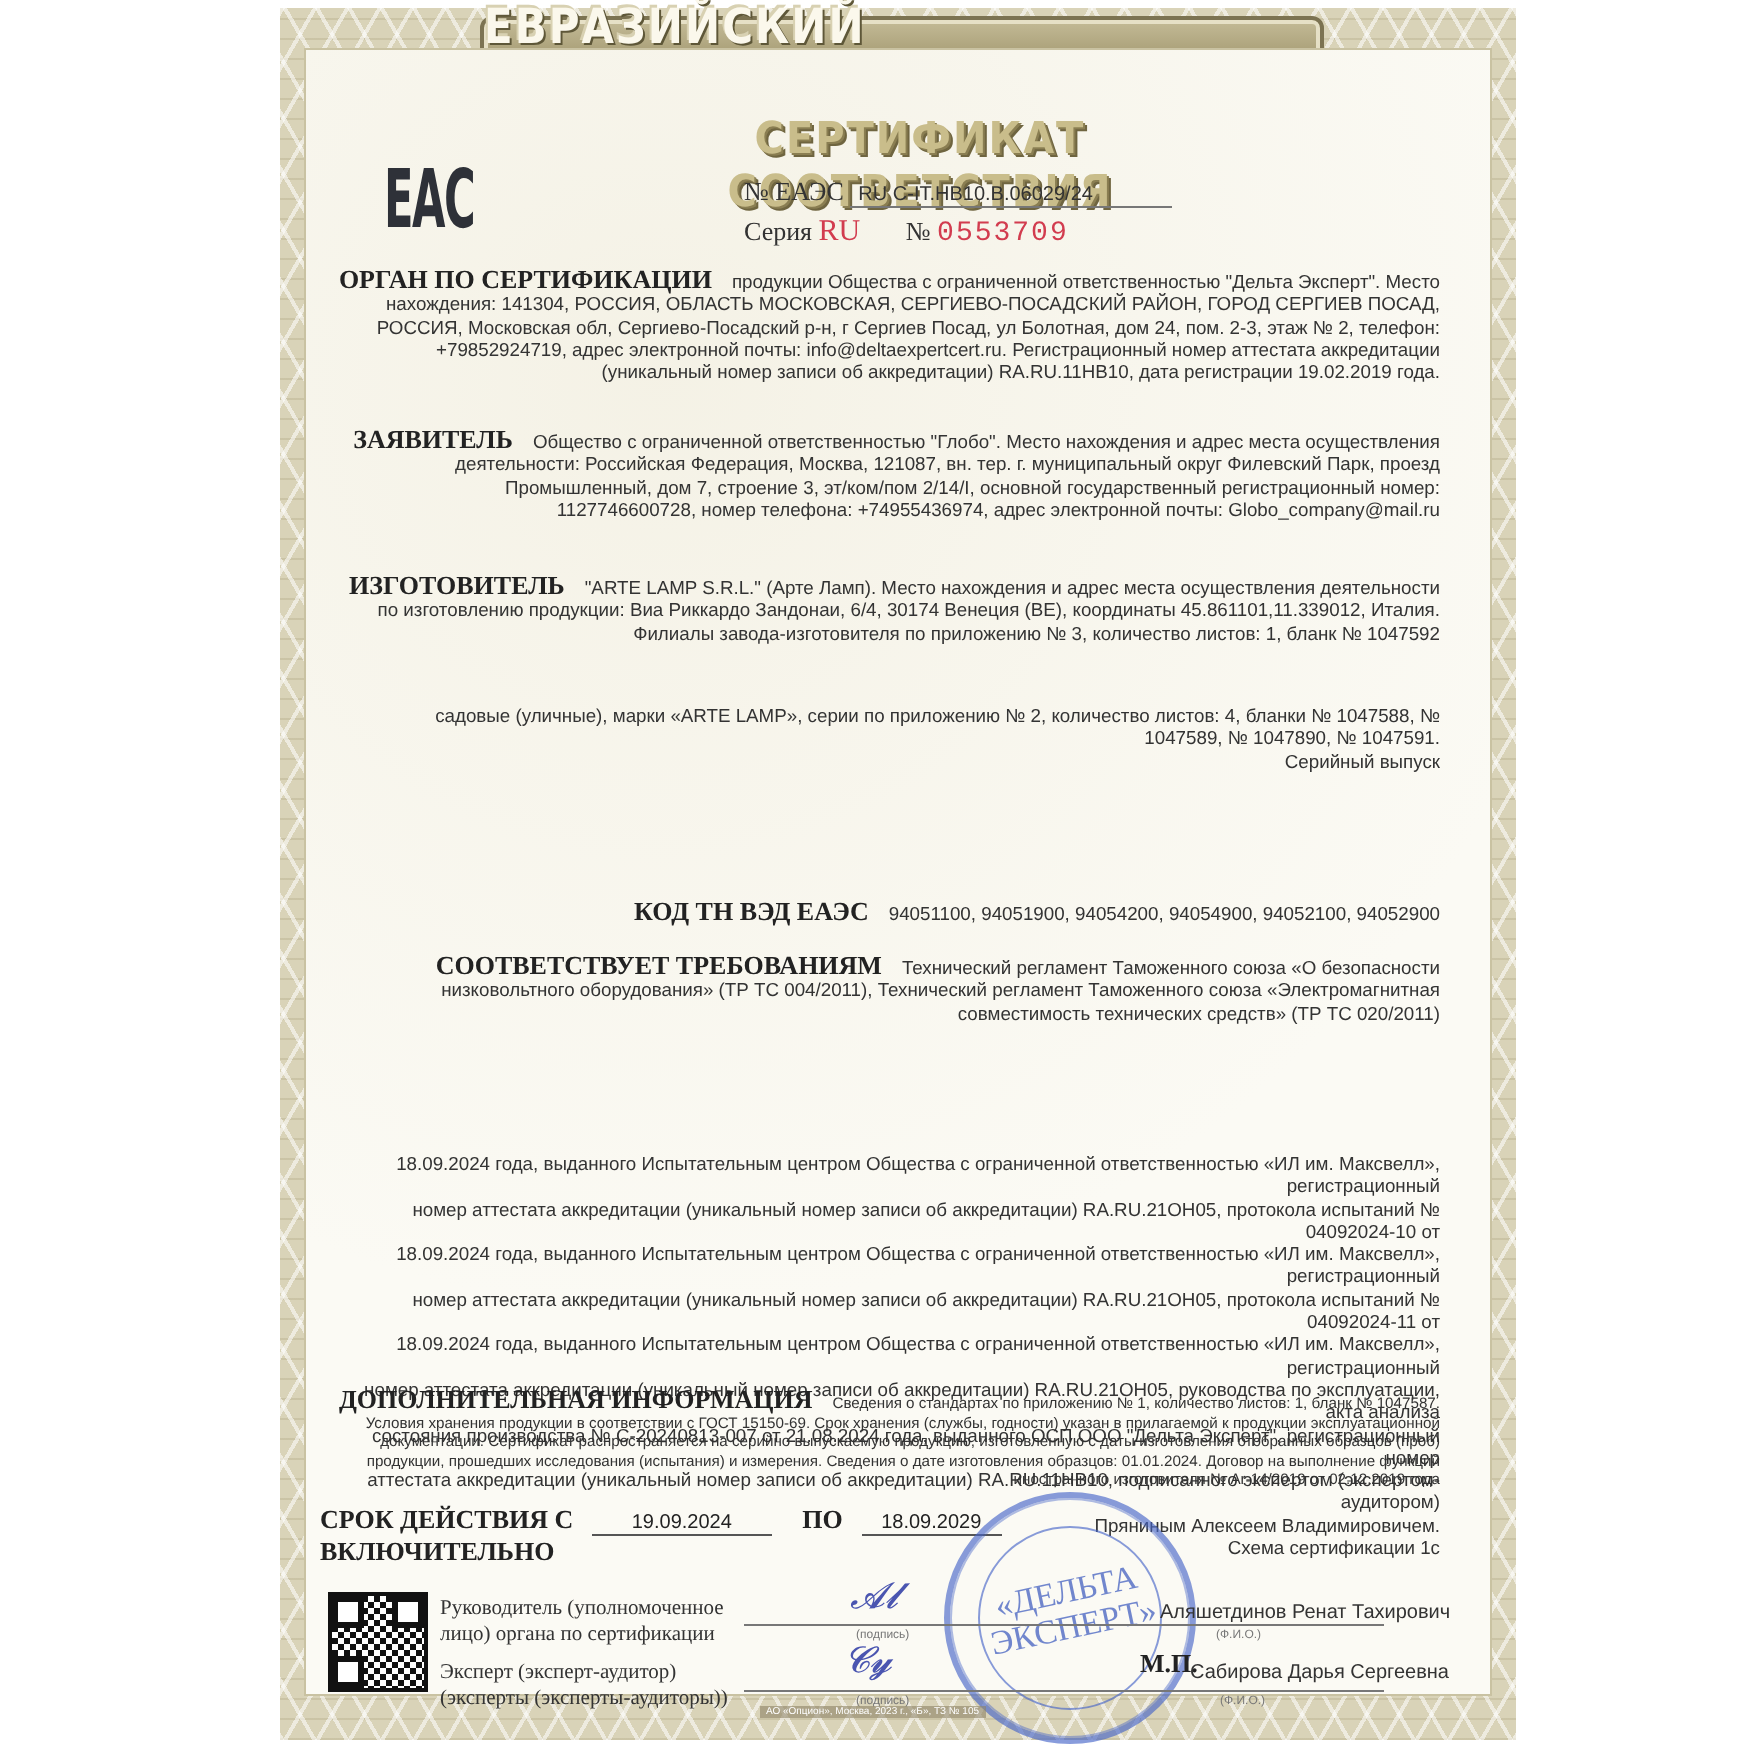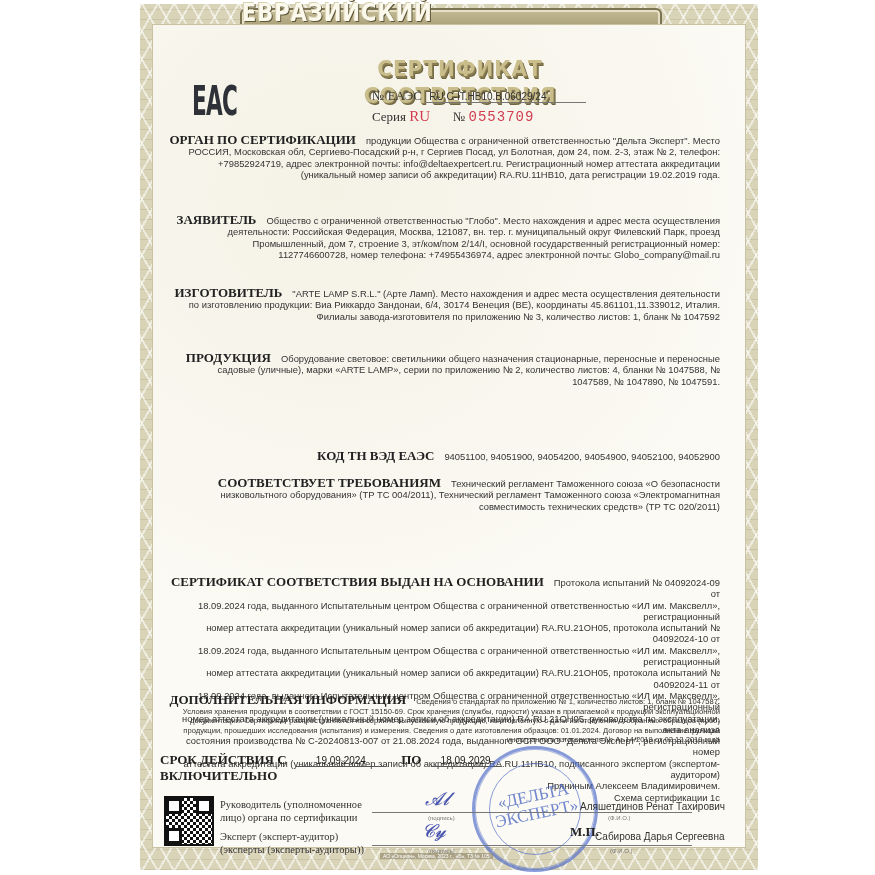--- a/index.html
+++ b/index.html
@@ -70,56 +70,56 @@
   <div class="series">
     <span>Серия</span>
     <span class="red">RU</span>
     &nbsp;&nbsp;&nbsp;&nbsp;&nbsp;
     <span>№</span>
     <span class="num">0553709</span>
   </div>
 
   <div class="section" style="top:130px;">
     <p class="first"><span class="label">ОРГАН ПО СЕРТИФИКАЦИИ</span><span>продукции Общества с ограниченной ответственностью "Дельта Эксперт". Место</span></p>
+    <p>нахождения: 141304, РОССИЯ, ОБЛАСТЬ МОСКОВСКАЯ, СЕРГИЕВО-ПОСАДСКИЙ РАЙОН, ГОРОД СЕРГИЕВ ПОСАД,</p>
     <p>РОССИЯ, Московская обл, Сергиево-Посадский р-н, г Сергиев Посад, ул Болотная, дом 24, пом. 2-3, этаж № 2, телефон:</p>
     <p>+79852924719, адрес электронной почты: info@deltaexpertcert.ru. Регистрационный номер аттестата аккредитации</p>
     <p>(уникальный номер записи об аккредитации) RA.RU.11HB10, дата регистрации 19.02.2019 года.</p>
   </div>
 
   <div class="section" style="top:210px;">
     <p class="first"><span class="label">ЗАЯВИТЕЛЬ</span><span>Общество с ограниченной ответственностью "Глобо". Место нахождения и адрес места осуществления</span></p>
     <p>деятельности: Российская Федерация, Москва, 121087, вн. тер. г. муниципальный округ Филевский Парк, проезд</p>
     <p>Промышленный, дом 7, строение 3, эт/ком/пом 2/14/I, основной государственный регистрационный номер:</p>
     <p>1127746600728, номер телефона: +74955436974, адрес электронной почты: Globo_company@mail.ru</p>
   </div>
 
   <div class="section" style="top:283px;">
     <p class="first"><span class="label">ИЗГОТОВИТЕЛЬ</span><span>"ARTE LAMP S.R.L." (Арте Ламп). Место нахождения и адрес места осуществления деятельности</span></p>
     <p>по изготовлению продукции: Виа Риккардо Зандонаи, 6/4, 30174 Венеция (ВЕ), координаты 45.861101,11.339012, Италия.</p>
     <p>Филиалы завода-изготовителя по приложению № 3, количество листов: 1, бланк № 1047592</p>
   </div>
 
   <div class="section" style="top:348px;">
-    <p class="first"><span class="label">ПРОДУКЦИЯ</span><span>Оборудование световое: светильники общего назначения стационарные, переносные и переносные</span></p>
     <p>садовые (уличные), марки «ARTE LAMP», серии по приложению № 2, количество листов: 4, бланки № 1047588, №</p>
     <p>1047589, № 1047890, № 1047591.</p>
+    <p>Серийный выпуск</p>
   </div>
 
   <div class="section" style="top:446px;">
     <p class="first"><span class="label">КОД ТН ВЭД ЕАЭС</span><span>94051100, 94051900, 94054200, 94054900, 94052100, 94052900</span></p>
   </div>
 
   <div class="section" style="top:473px;">
     <p class="first"><span class="label">СООТВЕТСТВУЕТ ТРЕБОВАНИЯМ</span><span>Технический регламент Таможенного союза «О безопасности</span></p>
     <p>низковольтного оборудования» (ТР ТС 004/2011), Технический регламент Таможенного союза «Электромагнитная</p>
     <p>совместимость технических средств» (ТР ТС 020/2011)</p>
   </div>
 
   <div class="section" style="top:572px;">
-    <p class="first"><span class="label">СЕРТИФИКАТ СООТВЕТСТВИЯ ВЫДАН НА ОСНОВАНИИ</span><span>Протокола испытаний № 04092024-09 от</span></p>
     <p>18.09.2024 года, выданного Испытательным центром Общества с ограниченной ответственностью «ИЛ им. Максвелл», регистрационный</p>
     <p>номер аттестата аккредитации (уникальный номер записи об аккредитации) RA.RU.21OH05, протокола испытаний № 04092024-10 от</p>
     <p>18.09.2024 года, выданного Испытательным центром Общества с ограниченной ответственностью «ИЛ им. Максвелл», регистрационный</p>
     <p>номер аттестата аккредитации (уникальный номер записи об аккредитации) RA.RU.21OH05, протокола испытаний № 04092024-11 от</p>
     <p>18.09.2024 года, выданного Испытательным центром Общества с ограниченной ответственностью «ИЛ им. Максвелл», регистрационный</p>
     <p>номер аттестата аккредитации (уникальный номер записи об аккредитации) RA.RU.21OH05, руководства по эксплуатации, акта анализа</p>
     <p>состояния производства № С-20240813-007 от 21.08.2024 года, выданного ОСП ООО "Дельта Эксперт", регистрационный номер</p>
     <p>аттестата аккредитации (уникальный номер записи об аккредитации) RA.RU.11HB10, подписанного экспертом (экспертом-аудитором)</p>
     <p>Пряниным Алексеем Владимировичем.</p>
     <p>Схема сертификации 1с</p>

